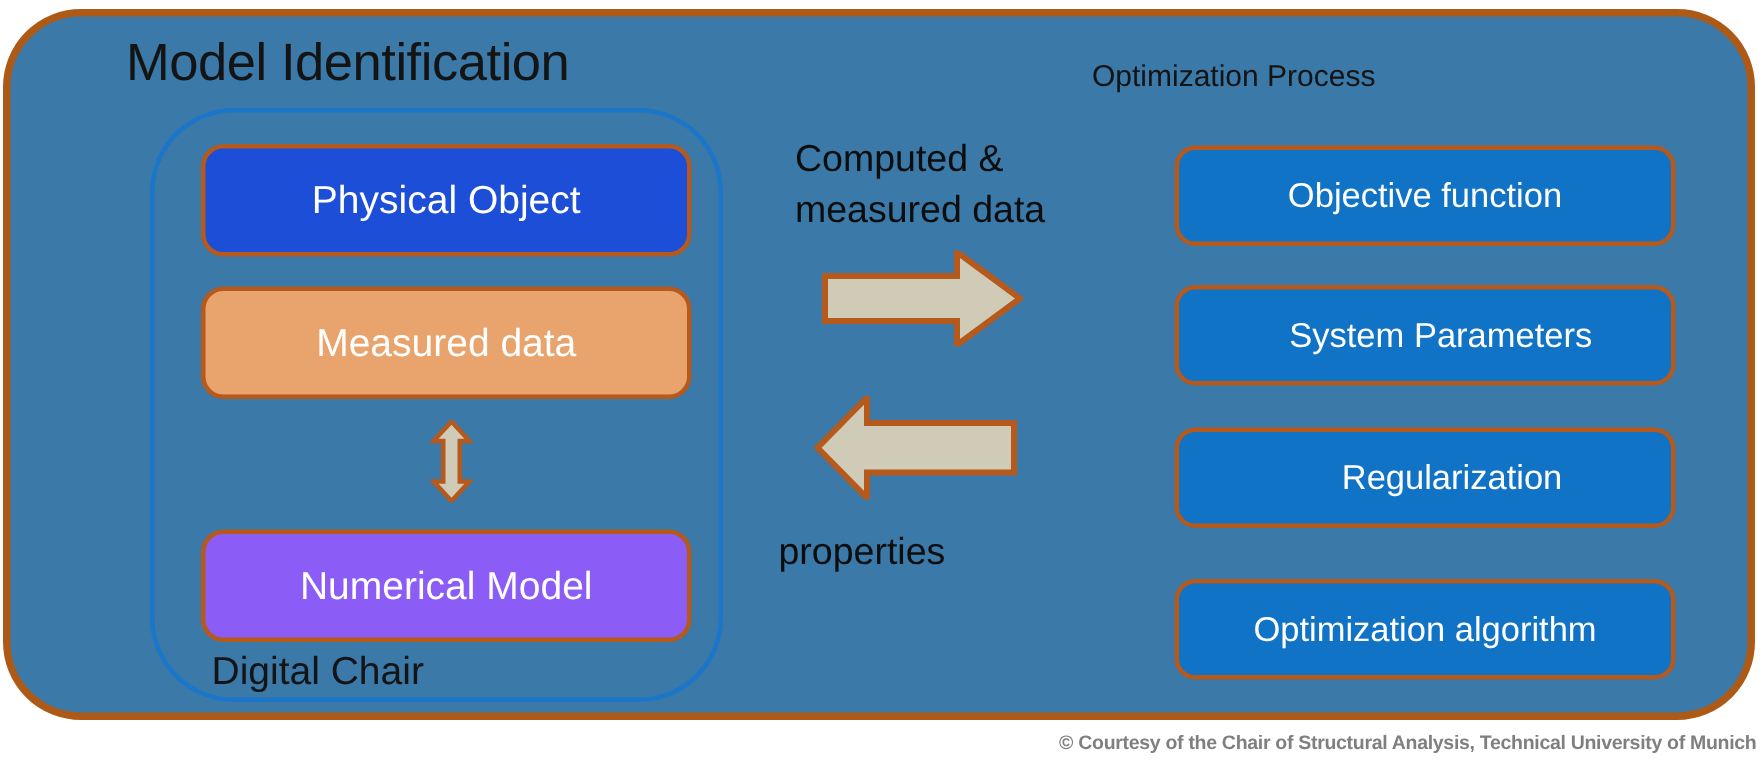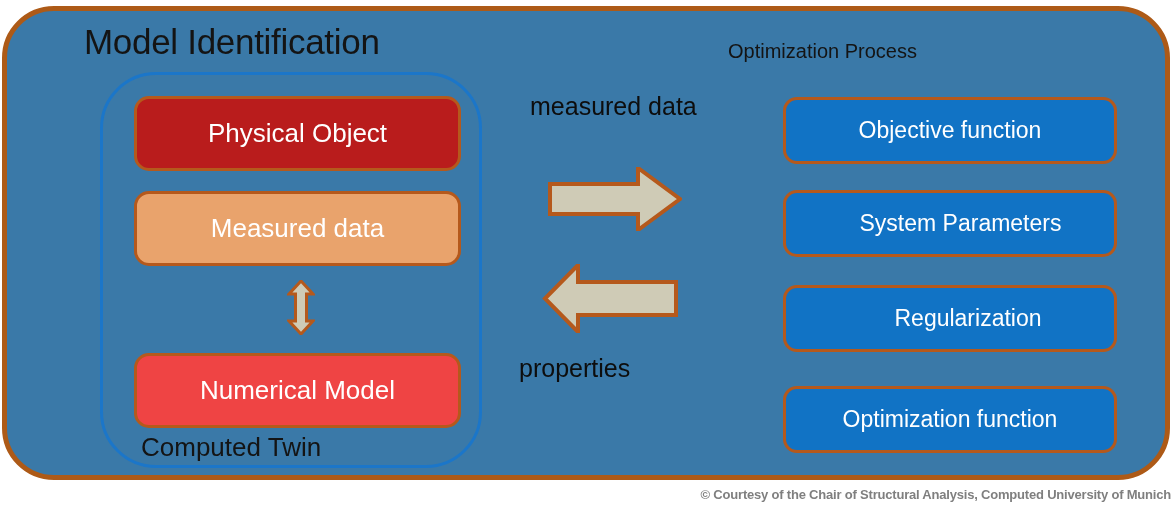--- a/index.html
+++ b/index.html
@@ -43,23 +43,23 @@
     box-sizing: border-box;
     border: 3px solid #B5591C;
     border-radius: 15px;
     display: flex;
     align-items: center;
     justify-content: center;
     color: #ffffff;
     font-size: 26px;
     white-space: nowrap;
   }
-  .box-green  { top: 96px;  background: #b91c1c; }
+  .box-green  { top: 96px;  background: #1d4ed8; }
   .box-orange { top: 191px; background: #E9A36C; }
-  .box-cyan   { top: 353px; background: #ef4444; }
+  .box-cyan   { top: 353px; background: #8b5cf6; }
   .dt-label {
     position: absolute;
     left: 141px; top: 432px;
     font-size: 26px;
     color: #141414;
     white-space: nowrap;
   }
   .v-arrow { position: absolute; left: 287px; top: 280px; }
   .fwd-arrow { position: absolute; left: 548px; top: 167px; }
   .bwd-arrow { position: absolute; left: 542px; top: 264px; }
@@ -129,23 +129,24 @@
   </div>
 
   <svg class="v-arrow" width="28" height="55" viewBox="0 0 28 55">
     <polygon points="14,1 26,14 19.5,14 19.5,41 26,41 14,54 2,41 8.5,41 8.5,14 2,14" fill="#CFCBB6" stroke="#B5591C" stroke-width="3" stroke-linejoin="miter"></polygon>
   </svg>
 
   <div class="node-box box-cyan">
     <span>Numerical Model</span>
   </div>
 
-  <div class="dt-label">Computed Twin</div>
+  <div class="dt-label">Digital Chair</div>
 
   <div class="flow-label fwd-label">
+    <span>Computed &amp;</span>
     <span>measured data</span>
   </div>
 
   <svg class="fwd-arrow" width="134" height="64" viewBox="0 0 134 64">
     <polygon points="2,17 90,17 90,1 132,32 90,63 90,47 2,47" fill="#CFCBB6" stroke="#B5591C" stroke-width="4" stroke-linejoin="miter"></polygon>
   </svg>
 
   <svg class="bwd-arrow" width="136" height="69" viewBox="0 0 136 69">
     <polygon points="134,18 36,18 36,1 3,34.5 36,68 36,51 134,51" fill="#CFCBB6" stroke="#B5591C" stroke-width="4" stroke-linejoin="miter"></polygon>
   </svg>
@@ -162,18 +163,18 @@
 
   <div class="opt-box opt-2">
     <span>System Parameters</span>
   </div>
 
   <div class="opt-box opt-3">
     <span>Regularization</span>
   </div>
 
   <div class="opt-box opt-4">
-    <span>Optimization function</span>
+    <span>Optimization algorithm</span>
   </div>
 
-  <div class="footer-credit">© Courtesy of the Chair of Structural Analysis, Computed University of Munich</div>
+  <div class="footer-credit">© Courtesy of the Chair of Structural Analysis, Technical University of Munich</div>
 
 </div>
 
 </body></html>

